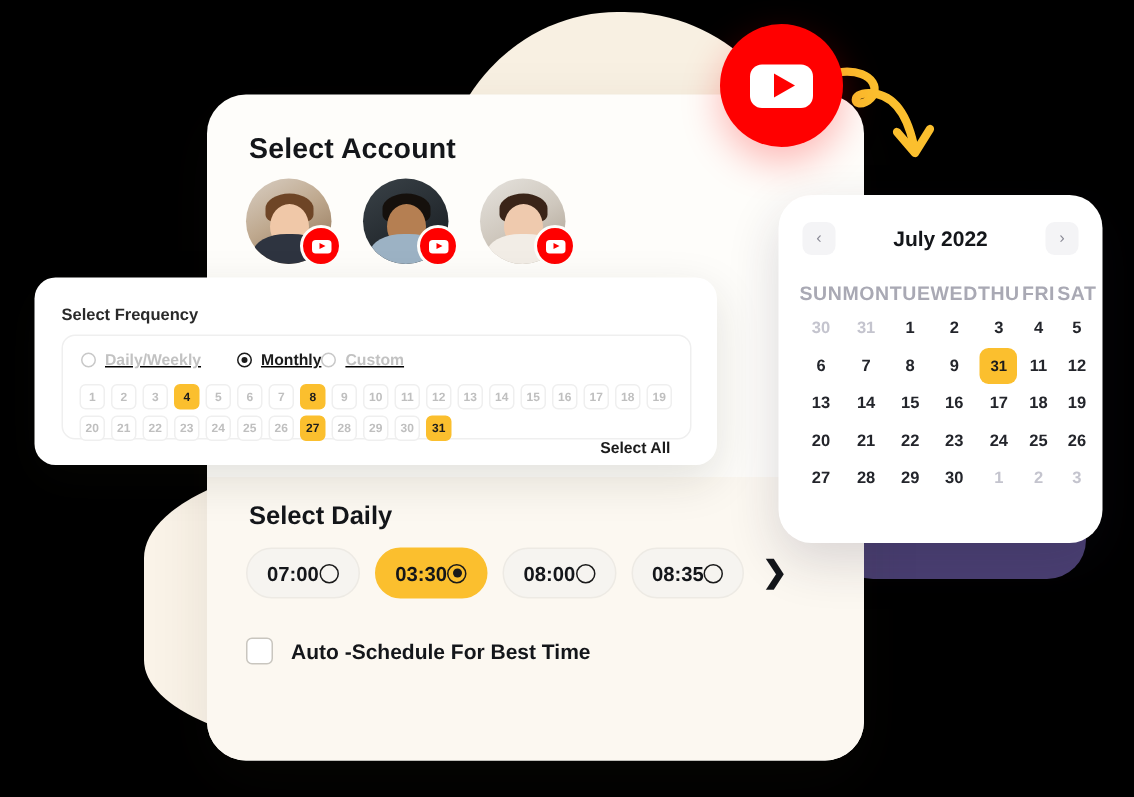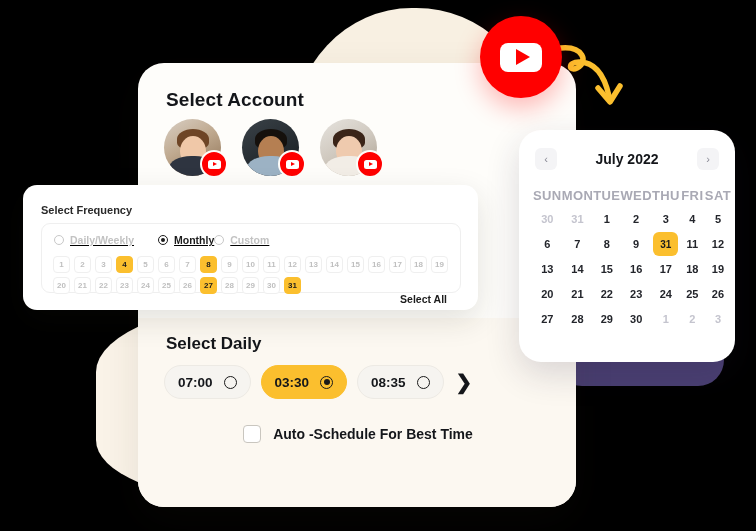--- a/index.html
+++ b/index.html
@@ -182,21 +182,20 @@
     z-index: 3;
   }
   .time-chip {
     height: 34px;
     padding: 0 13px;
     border-radius: 17px;
     background: #F6F4F0;
     border: 1px solid #EDEAE4;
     display: flex;
     align-items: center;
-    gap: 11px;
     font-size: 13.5px;
     font-weight: bold;
     color: #14161A;
     box-sizing: border-box;
   }
   .time-chip.selected {
     background: #FBBF2E;
     border-color: #FBBF2E;
   }
   .chip-radio {
@@ -228,21 +227,20 @@
 
   
   .bottom-row {
     position: absolute;
     left: 26px;
     right: 24px;
     top: 362px;
     display: flex;
     align-items: center;
     z-index: 3;
-    flex-direction: column;
   }
   .auto-check {
     display: flex;
     align-items: center;
     gap: 12px;
   }
   .checkbox {
     width: 18px;
     height: 18px;
     border-radius: 4px;
@@ -553,20 +551,24 @@
     <div class="time-row">
       <div class="time-chip">
         <span>07:00</span>
         <span class="chip-radio"></span>
       </div>
       <div class="time-chip selected">
         <span>03:30</span>
         <span class="chip-radio">
             <span class="dot"></span>
           </span>
+      </div>
+      <div class="time-chip">
+        <span>08:00</span>
+        <span class="chip-radio"></span>
       </div>
       <div class="time-chip">
         <span>08:35</span>
         <span class="chip-radio"></span>
       </div>
       <div class="time-next">❯</div>
     </div>
 
     <div class="bottom-row">
       <div class="auto-check">

